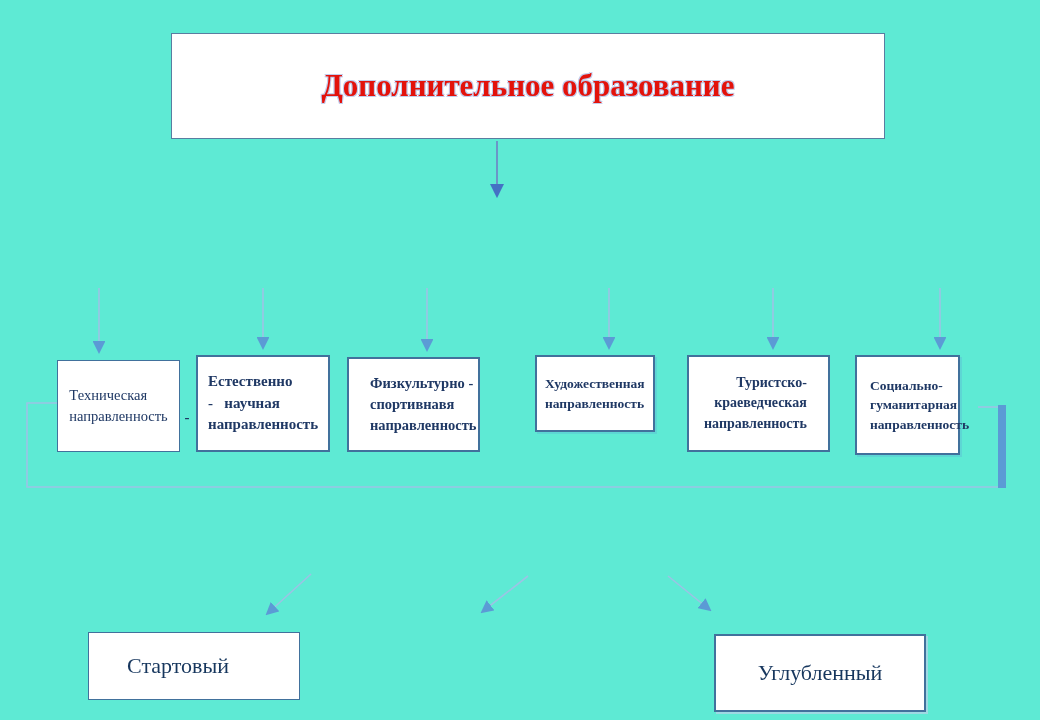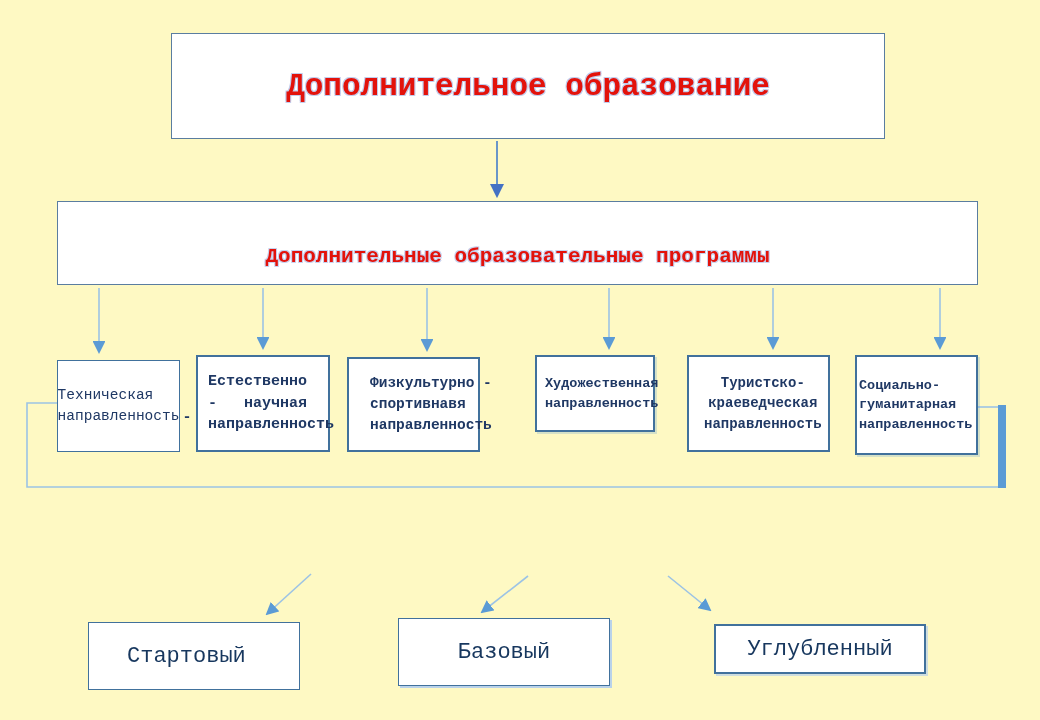--- a/index.html
+++ b/index.html
@@ -1,21 +1,21 @@
 <!DOCTYPE html>
 <html><head>
 <meta charset="utf-8">
 <style>
   html, body { margin: 0; padding: 0; background: #fff; }
   #canvas {
     position: relative;
     width: 1040px;
     height: 720px;
-    background: #fef9c3;
-    font-family: Liberation Mono, monospace;
+    background: #5eead4;
+    font-family: Liberation Serif, serif;
     overflow: hidden;
   }
   .box {
     position: absolute;
     background: #ffffff;
     box-sizing: border-box;
     display: flex;
     align-items: center;
     justify-content: center;
   }
@@ -49,42 +49,43 @@
     border: 2px solid #41719c;
     color: #1f3864;
     font-size: 14.5px;
     line-height: 1.45;
     white-space: pre-wrap;
   }
   .dir-1 { left: 57px;  top: 360px; width: 123px; height: 92px;  font-weight: normal; border-width: 1.5px; }
   .dir-2 { left: 196px; top: 355px; width: 134px; height: 97px;  font-weight: bold; font-size: 15px; text-align: left; justify-content: flex-start; padding-left: 10px; }
   .dir-3 { left: 347px; top: 357px; width: 133px; height: 95px;  font-weight: bold; text-align: left; justify-content: flex-start; padding-left: 21px; }
   .dir-4 { left: 535px; top: 355px; width: 120px; height: 77px; font-weight: bold; font-size: 13.5px; text-align: left; justify-content: flex-start; padding-left: 8px; box-shadow: 2px 2px 0 rgba(91,155,213,0.25); }
-  .dir-5 { left: 687px; top: 355px; width: 143px; height: 97px;  font-weight: bold; font-size: 14px; text-align: center; justify-content: flex-start; padding-left: 15px; }
-  .dir-6 { left: 855px; top: 355px; width: 123px; height: 100px; font-weight: bold; font-size: 13.5px; text-align: left; justify-content: flex-start; padding-left: 2px; box-shadow: 2px 2px 0 rgba(91,155,213,0.25); }
+  .dir-5 { left: 687px; top: 355px; width: 143px; height: 97px;  font-weight: bold; font-size: 14px; text-align: right; justify-content: flex-start; padding-left: 15px; }
+  .dir-6 { left: 855px; top: 355px; width: 105px; height: 100px; font-weight: bold; font-size: 13.5px; text-align: left; justify-content: flex-start; padding-left: 13px; box-shadow: 2px 2px 0 rgba(91,155,213,0.25); }
   .dash-sep {
     position: absolute;
     left: 180px; top: 406px; width: 14px; height: 22px;
     color: #1f3864; font-size: 15px; font-weight: bold;
     display: flex; align-items: center; justify-content: center;
   }
   
   .level-box {
     left: 299px; top: 524px; width: 428px; height: 48px;
     border: 1.5px solid #41719c;
   }
   .level-text { color: #e32119; font-size: 20px; font-weight: normal; letter-spacing: 0.2px; }
   .bottom-box {
     border: 1.5px solid #41719c;
     color: #17375e;
     font-size: 22px;
+    margin-top: 10px;
   }
   .lvl-1 { left: 88px;  top: 622px; width: 212px; height: 68px; justify-content: flex-start; padding-left: 38px; }
   .lvl-2 { left: 398px; top: 618px; width: 212px; height: 68px; box-shadow: 2px 2px 0 #b9d2ea; }
-  .lvl-3 { left: 714px; top: 624px; width: 212px; height: 50px; border-width: 2px; box-shadow: 2px 2px 0 rgba(185,210,234,0.7); }
+  .lvl-3 { left: 714px; top: 624px; width: 212px; height: 78px; border-width: 2px; box-shadow: 2px 2px 0 rgba(185,210,234,0.7); }
   
   #connectors {
     position: absolute;
     left: 0; top: 0;
     width: 1040px; height: 720px;
     pointer-events: none;
   }
 </style>
 </head>
 <body>
@@ -116,23 +117,20 @@
 
     <line x1="311" y1="574" x2="267" y2="614" stroke="#9cc3e5" stroke-width="1.6" marker-end="url(#head-light)"></line>
     <line x1="528" y1="576" x2="482" y2="612" stroke="#9cc3e5" stroke-width="1.6" marker-end="url(#head-light)"></line>
     <line x1="668" y1="576" x2="710" y2="610" stroke="#9cc3e5" stroke-width="1.6" marker-end="url(#head-light)"></line>
   </svg>
 
   <div class="box title-box">
     <span class="title-text">Дополнительное образование</span>
   </div>
 
-  <div class="box programs-box">
-    <span class="programs-text">Дополнительные образовательные программы</span>
-  </div>
 
   <div class="box dir-box dir-1">
     <span>Техническая
 направленность</span>
   </div>
   <div class="dash-sep">-</div>
   <div class="box dir-box dir-2">
     <span>Естественно
 -   научная
 направленность</span>
@@ -154,20 +152,17 @@
   <div class="box dir-box dir-6">
     <span>Социально-
 гуманитарная
 направленность</span>
   </div>
 
 
   <div class="box bottom-box lvl-1">
     <span>Стартовый</span>
   </div>
-  <div class="box bottom-box lvl-2">
-    <span>Базовый</span>
-  </div>
   <div class="box bottom-box lvl-3">
     <span>Углубленный</span>
   </div>
 
 </div>
 
 </body></html>

